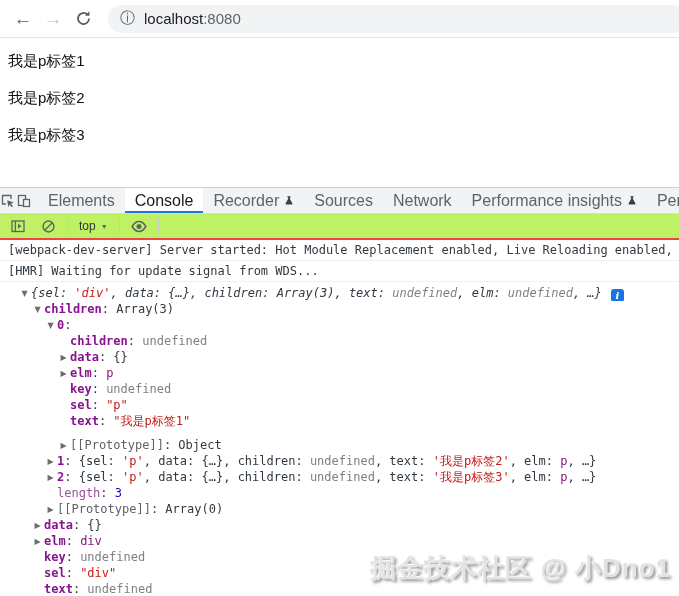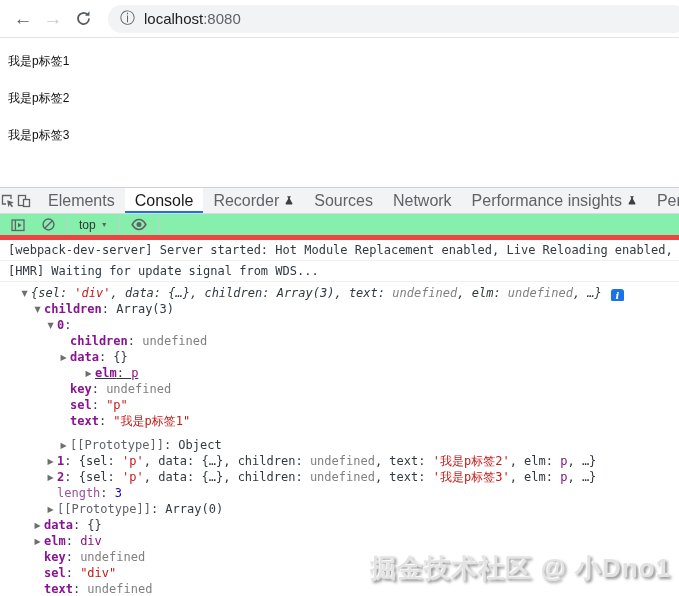--- a/index.html
+++ b/index.html
@@ -20,37 +20,37 @@
   .url-bar{
     flex:1; height:28px; background:#f1f3f4; border-radius:14px;
     margin-left:10px; margin-right:-8px; display:flex; align-items:center;
     padding-left:12px; gap:9px;
   }
   .info-glyph{ font-size:15px; color:#5f6368; }
   .url-text{ font-size:15px; color:#202124; }
 
   
   .page-content{ height:149px; padding:14px 8px 0 8px; background:#fff; }
-  .page-content p{ margin:0 0 19px 0; font-size:12px; color:#111; line-height:18px; }
+  .page-content p{ margin:0 0 19px 0; font-size:15px; color:#111; line-height:18px; }
 
   
   .tabbar{
     height:27px; background:#f1f3f4; border-top:1px solid #cfd1d4;
     border-bottom:1px solid #d7d9dc; display:flex; align-items:stretch;
   }
   .tool-icon{ display:flex; align-items:center; justify-content:center; width:28px; cursor:pointer;}
   .vsep{ width:1px; height:16px; background:#c9cccf; align-self:center; margin:0 3px; }
   .tab{
     padding:8px 10px; display:flex; align-items:center; gap:5px;
     font-size:16px; color:#5f6368; white-space:nowrap; cursor:pointer;
   }
   .tab.active{ background:#fff; color:#1a1a1a; box-shadow:inset 0 -2px 0 #1a73e8; }
 
   .console-toolbar{
-    height:26px; background:#86efac; border-bottom:5px solid #ef4444;
+    height:26px; background:#bef264; border-bottom:2px solid #ef4444;
     display:flex; align-items:center; padding-left:4px; gap:2px;
   }
   .ctx-select{ display:flex; align-items:center; gap:5px; font-size:12px; color:#333; padding:0 6px; cursor:pointer;}
   .caret{ font-size:7px; color:#5f6368; }
   .filter-input{
     margin-left:6px; width:262px; height:18px; border:1px solid #d6d6d6;
     background:#fff; font-size:12px; color:#5f6368; padding:0 6px; outline:none;
     font-family:"Liberation Sans", sans-serif;
   }
 
@@ -210,21 +210,21 @@
 
 <div class="console-out" id="console-container">
     <div class="log-row"><span class="seg-p">[webpack-dev-server] Server started: Hot Module Replacement enabled, Live Reloading enabled, Progres</span></div>
     <div class="log-row"><span class="seg-p">[HMR] Waiting for update signal from WDS...</span></div>
     <div class="tree-block">
       <div class="tree-row italic" style="padding-left: 18px;"><span class="arrow">▼</span><span class="seg-p">{sel: </span><span class="seg-s">'div'</span><span class="seg-p">, data: {…}, children: Array(3), text: </span><span class="seg-u">undefined</span><span class="seg-p">, elm: </span><span class="seg-u">undefined</span><span class="seg-p">, …} </span><span class="info-badge">i</span></div>
       <div class="tree-row" style="padding-left: 31px;"><span class="arrow">▼</span><span class="seg-n">children</span><span class="seg-p">: Array(3)</span></div>
       <div class="tree-row" style="padding-left: 44px;"><span class="arrow">▼</span><span class="seg-n">0</span><span class="seg-p">:</span></div>
       <div class="tree-row" style="padding-left: 57px;"><span class="arrow spacer">&nbsp;</span><span class="seg-n">children</span><span class="seg-p">: </span><span class="seg-u">undefined</span></div>
       <div class="tree-row" style="padding-left: 57px;"><span class="arrow">▶</span><span class="seg-n">data</span><span class="seg-p">: {}</span></div>
-      <div class="tree-row" style="padding-left: 82px; text-decoration: underline;"><span class="arrow">▶</span><span class="seg-n">elm</span><span class="seg-p">: </span><span class="seg-no">p</span></div>
+      <div class="tree-row" style="padding-left: 57px;"><span class="arrow">▶</span><span class="seg-n">elm</span><span class="seg-p">: </span><span class="seg-no">p</span></div>
       <div class="tree-row" style="padding-left: 57px;"><span class="arrow spacer">&nbsp;</span><span class="seg-n">key</span><span class="seg-p">: </span><span class="seg-u">undefined</span></div>
       <div class="tree-row" style="padding-left: 57px;"><span class="arrow spacer">&nbsp;</span><span class="seg-n">sel</span><span class="seg-p">: </span><span class="seg-s">"p"</span></div>
       <div class="tree-row" style="padding-left: 57px;"><span class="arrow spacer">&nbsp;</span><span class="seg-n">text</span><span class="seg-p">: </span><span class="seg-s">"我是p标签1"</span></div>
       <div class="tree-row" style="padding-left: 57px; margin-top: 8px;"><span class="arrow">▶</span><span class="seg-pr">[[Prototype]]</span><span class="seg-p">: Object</span></div>
       <div class="tree-row" style="padding-left: 44px;"><span class="arrow">▶</span><span class="seg-n">1</span><span class="seg-p">: {sel: </span><span class="seg-s">'p'</span><span class="seg-p">, data: {…}, children: </span><span class="seg-u">undefined</span><span class="seg-p">, text: </span><span class="seg-s">'我是p标签2'</span><span class="seg-p">, elm: </span><span class="seg-no">p</span><span class="seg-p">, …}</span></div>
       <div class="tree-row" style="padding-left: 44px;"><span class="arrow">▶</span><span class="seg-n">2</span><span class="seg-p">: {sel: </span><span class="seg-s">'p'</span><span class="seg-p">, data: {…}, children: </span><span class="seg-u">undefined</span><span class="seg-p">, text: </span><span class="seg-s">'我是p标签3'</span><span class="seg-p">, elm: </span><span class="seg-no">p</span><span class="seg-p">, …}</span></div>
       <div class="tree-row" style="padding-left: 44px;"><span class="arrow spacer">&nbsp;</span><span class="seg-nd">length</span><span class="seg-p">: </span><span class="seg-num">3</span></div>
       <div class="tree-row" style="padding-left: 44px;"><span class="arrow">▶</span><span class="seg-pr">[[Prototype]]</span><span class="seg-p">: Array(0)</span></div>
       <div class="tree-row" style="padding-left: 31px;"><span class="arrow">▶</span><span class="seg-n">data</span><span class="seg-p">: {}</span></div>
       <div class="tree-row" style="padding-left: 31px;"><span class="arrow">▶</span><span class="seg-n">elm</span><span class="seg-p">: </span><span class="seg-no">div</span></div>

